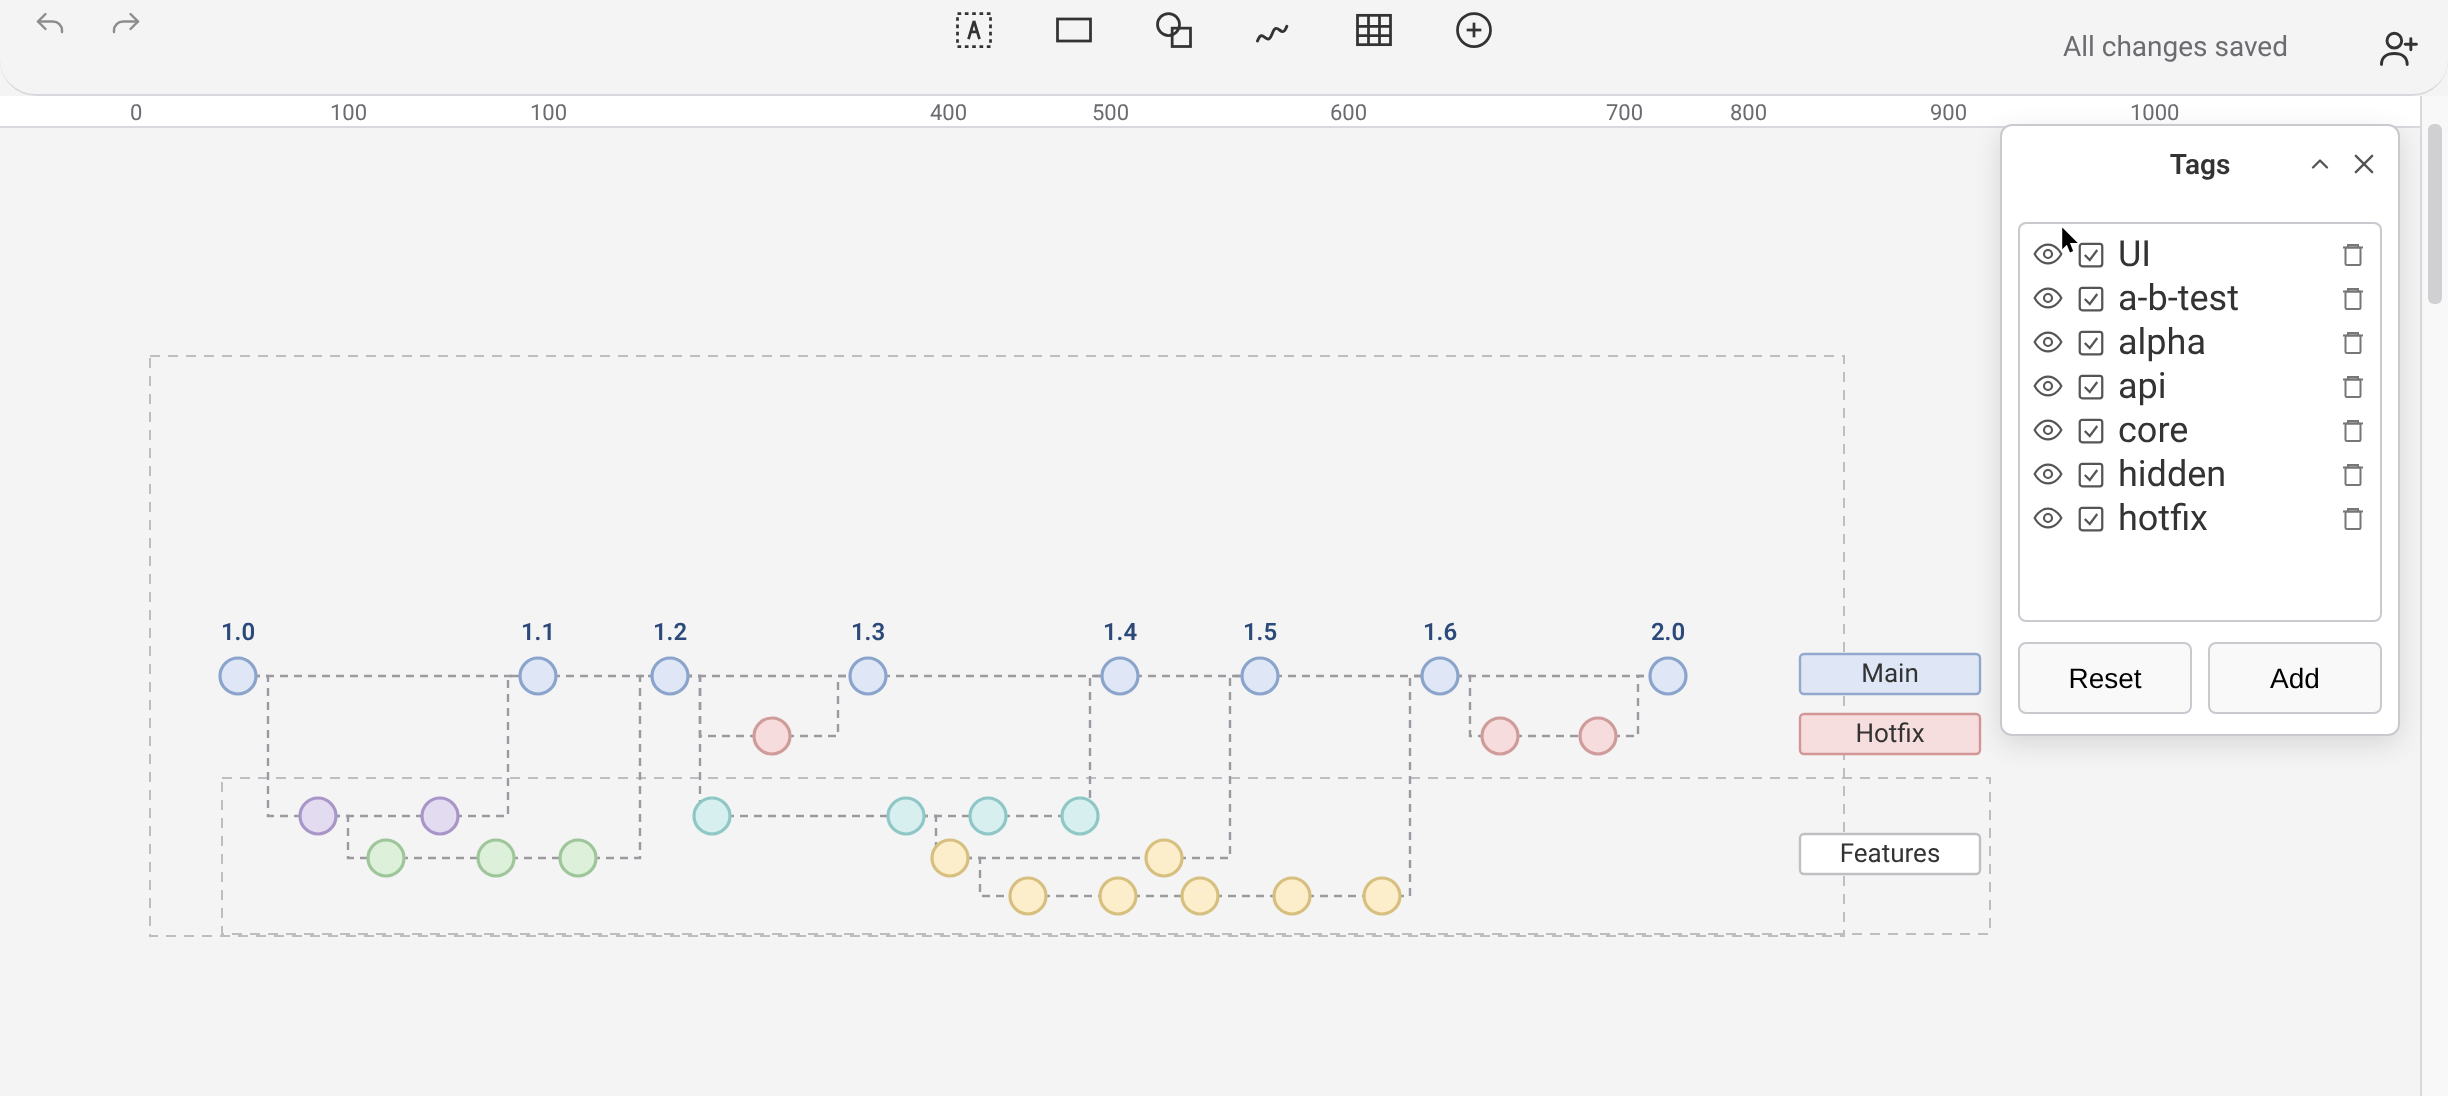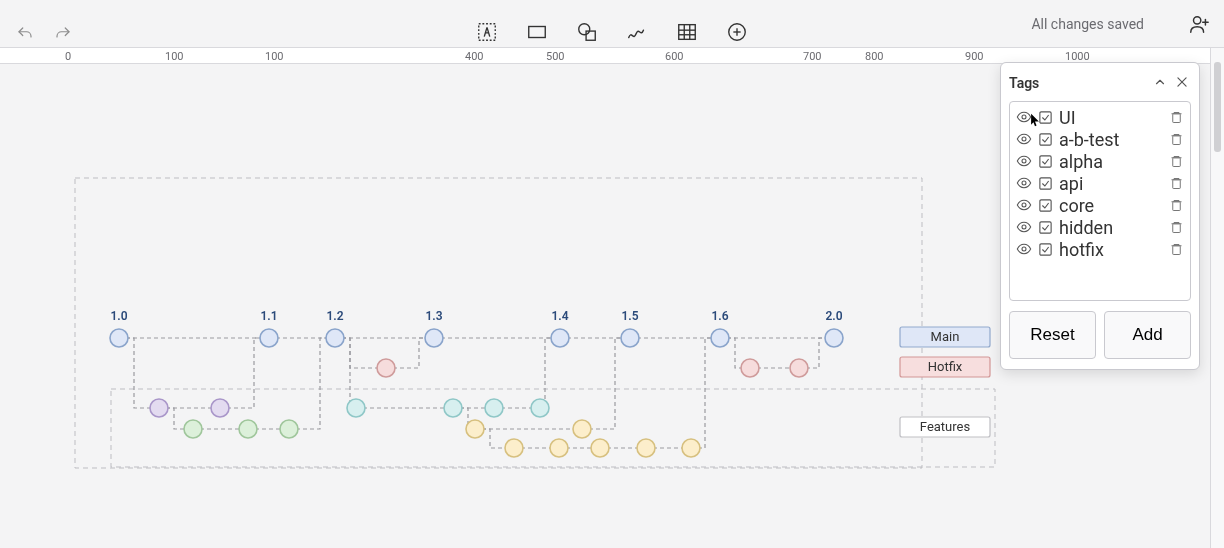--- a/index.html
+++ b/index.html
@@ -31,24 +31,25 @@
     font-family:-apple-system,BlinkMacSystemFont,"Segoe UI",Roboto,Helvetica,Arial,sans-serif;
     font-size:13px;color:var(--text);
     background:var(--bg);
     overflow:hidden;
     width:1224px;height:548px;position:relative;
   }
 
   
   .topbar{
     position:absolute;left:0;right:0;top:0;height:var(--topbar-h);
-    display:flex;align-items:flex-end;
+    display:flex;align-items:flex-start;
     border-bottom:1px solid var(--border);
     background:var(--bg);
     padding:0 12px;
+    border-radius:18px;
   }
   .history{display:flex;gap:12px;align-items:center;}
   .history svg{opacity:.65;}
   .tools{
     position:absolute;left:50%;transform:translateX(-50%);
     display:flex;gap:20px;align-items:center;
   }
   .tools svg{display:block;}
   .status{
     position:absolute;right:80px;top:0;bottom:0;display:flex;align-items:center;
@@ -85,33 +86,33 @@
   .lane-box{stroke-width:1.2;rx:2;ry:2;}
   .lane-text{font-size:13px;fill:#333;}
 
   
   .tags-panel{
     position:absolute;right:24px;top:62px;width:200px;
     background:#ffffff;border:1px solid var(--panel-border);border-radius:6px;
     box-shadow:0 4px 14px rgba(0,0,0,.12);
     padding:8px 8px 10px;
   }
-  .tags-header{display:flex;align-items:center;justify-content:flex-start;position:relative;height:24px;margin-bottom:6px;}
+  .tags-header{display:flex;align-items:center;justify-content:center;position:relative;height:24px;margin-bottom:16px;}
   .tags-title{font-size:14px;font-weight:600;}
   .tags-collapse,.tags-close{position:absolute;top:2px;line-height:0;border:0;background:none;cursor:pointer;padding:2px;}
   .tags-collapse{right:22px;}
   .tags-close{right:0;}
   .tags-list{border:1px solid var(--panel-border);border-radius:4px;min-height:200px;padding:4px 0;margin-bottom:10px;}
   .tag-row{display:flex;align-items:center;gap:6px;padding:2px 6px;height:22px;}
   .tag-row .eye,.tag-row .cb,.tag-row .del{background:none;border:0;padding:0;margin:0;line-height:0;cursor:pointer;}
   .tag-row .label{flex:1;font-size:18px;}
   .tags-actions{display:flex;gap:8px;}
   .btn{
-    flex:1;height:48px;border:1px solid var(--panel-border);border-radius:4px;background:#f9f9fa;
-    font-size:17px;cursor:pointer;
+    flex:1;height:36px;border:1px solid var(--panel-border);border-radius:4px;background:#f9f9fa;
+    font-size:14px;cursor:pointer;
   }
 
   
   .cursor{position:absolute;left:1030px;top:113px;width:10px;height:14px;pointer-events:none;}
 </style>
 </head>
 <body>
 
 <div class="topbar">
   <div class="history">

